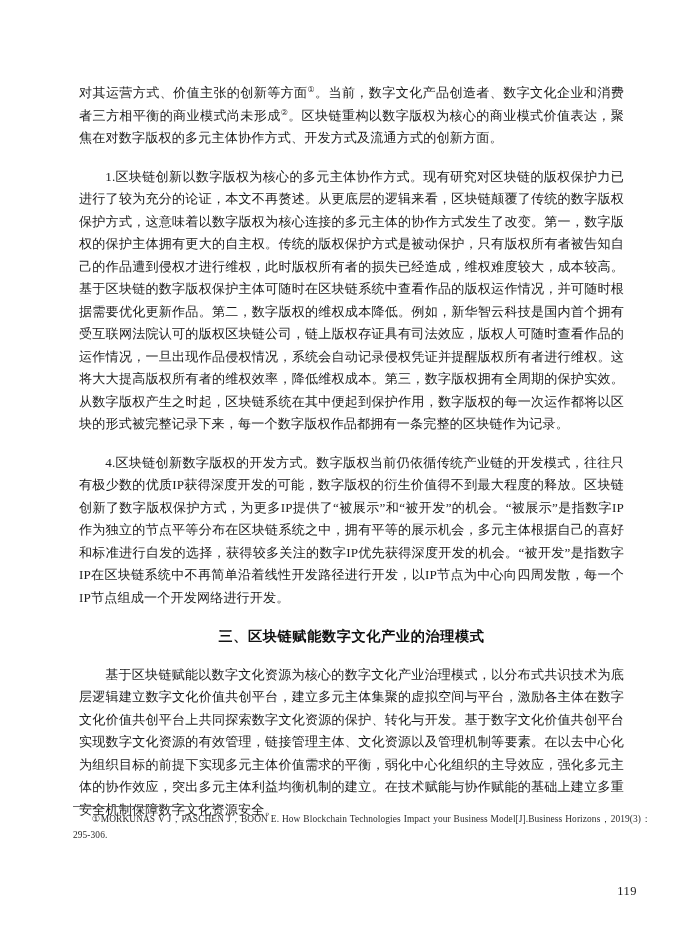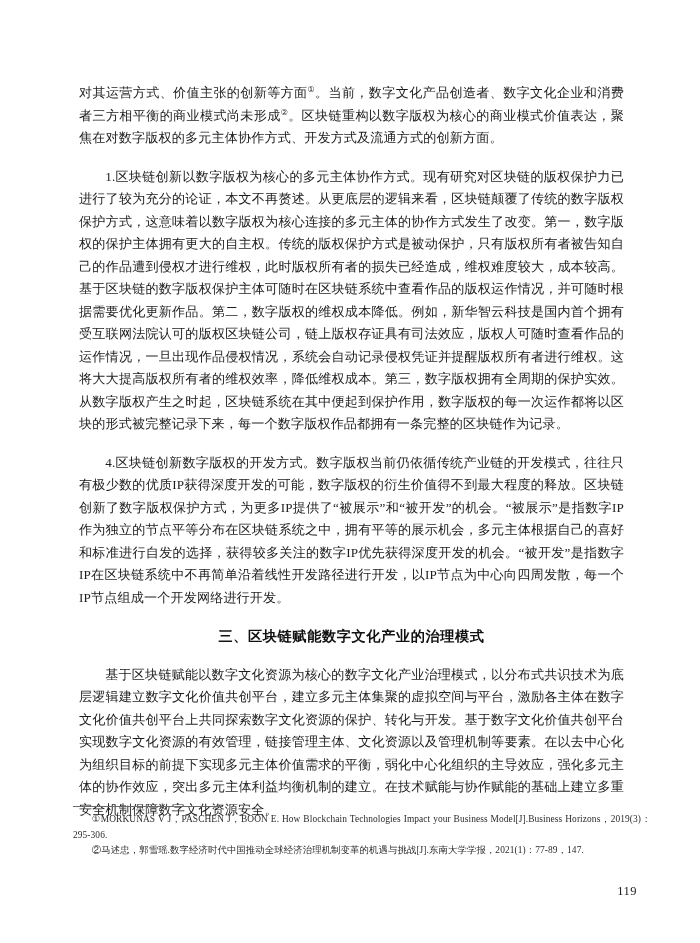--- a/index.html
+++ b/index.html
@@ -111,18 +111,17 @@
 
     <h2 class="section-heading">三、区块链赋能数字文化产业的治理模式</h2>
 
     <p class="para">基于区块链赋能以数字文化资源为核心的数字文化产业治理模式，以分布式共识技术为底层逻辑建立数字文化价值共创平台，建立多元主体集聚的虚拟空间与平台，激励各主体在数字文化价值共创平台上共同探索数字文化资源的保护、转化与开发。基于数字文化价值共创平台实现数字文化资源的有效管理，链接管理主体、文化资源以及管理机制等要素。在以去中心化为组织目标的前提下实现多元主体价值需求的平衡，弱化中心化组织的主导效应，强化多元主体的协作效应，突出多元主体利益均衡机制的建立。在技术赋能与协作赋能的基础上建立多重安全机制保障数字文化资源安全。</p>
 
   </div>
 
   <div class="footnotes">
     <div class="fn-rule"></div>
     <p class="fn"><span class="marker">①</span><span>MORKUNAS V J，PASCHEN J，BOON E. How Blockchain Technologies Impact your Business Model[J].Business Horizons，2019(3)：295-306.</span></p>
-    <p class="fn"><span class="marker">②</span><span>马述忠，郭雪瑶.数字经济时代中国推动全球经济治理机制变革的机遇与挑战[J].东南大学学报，2021(1)：77-89，147.</span></p>
   </div>
 
   <div class="page-number">119</div>
 
 </div>
 
 </body></html>

